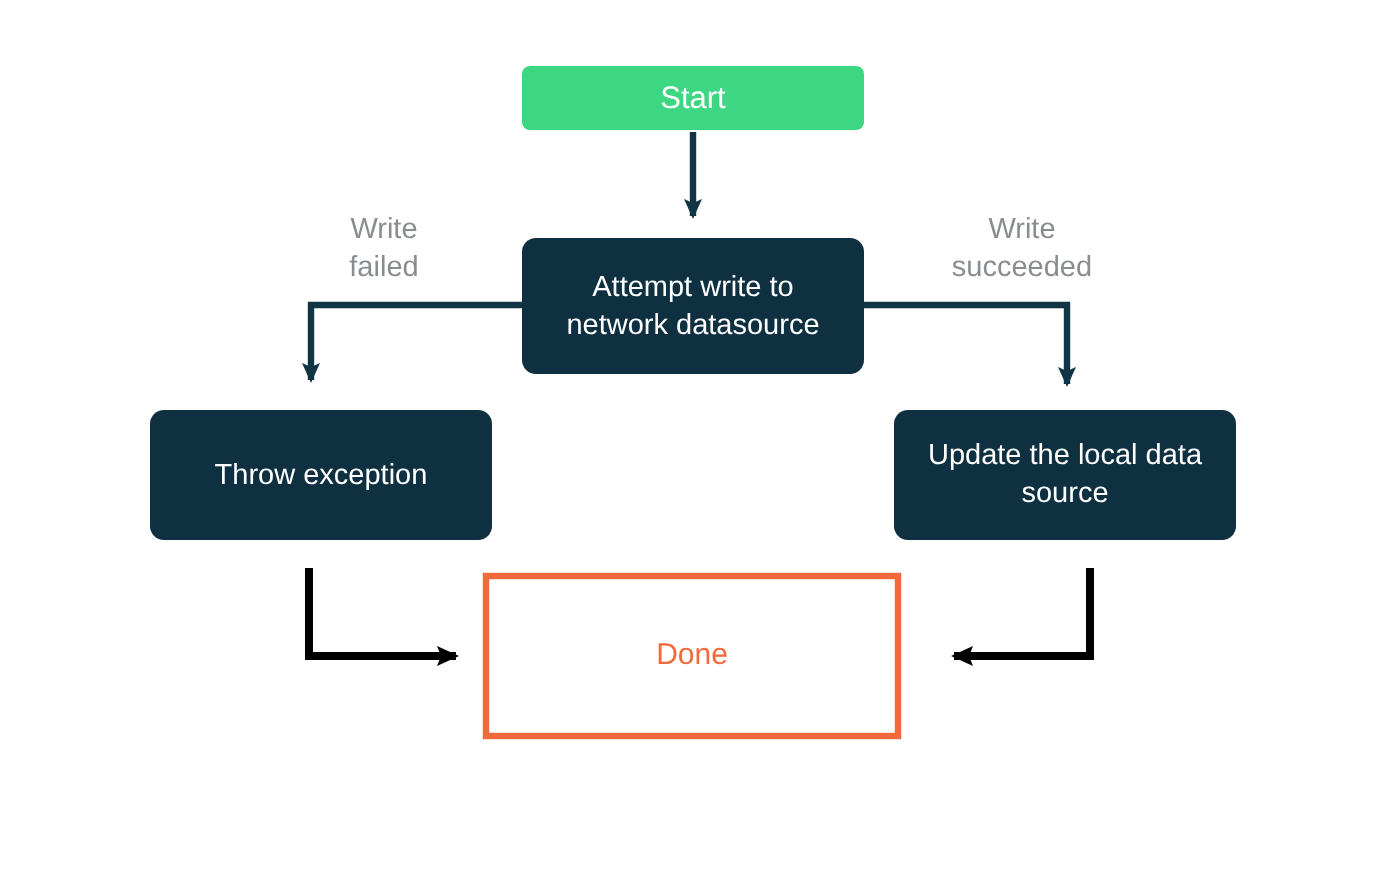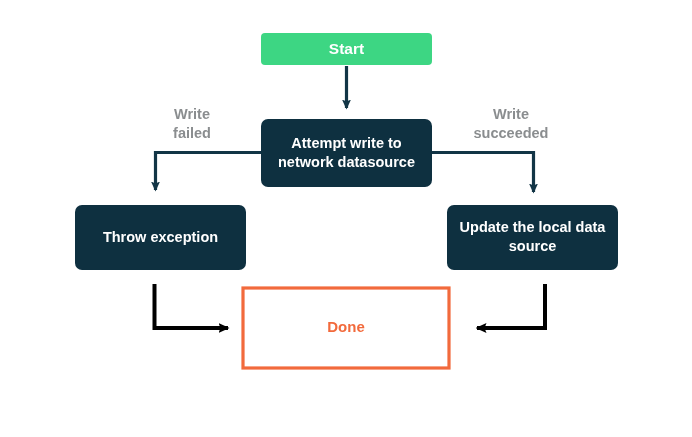--- a/index.html
+++ b/index.html
@@ -9,21 +9,20 @@
   }
   body {
     font-family: "Liberation Sans", sans-serif;
   }
   #canvas {
     position: relative;
     width: 692px;
     height: 437px;
     background: #ffffff;
     overflow: hidden;
-    font-weight: bold;
   }
   svg.layer {
     position: absolute;
     left: 0;
     top: 0;
     width: 692px;
     height: 437px;
   }
   .node-text {
     font-family: "Liberation Sans", sans-serif;

